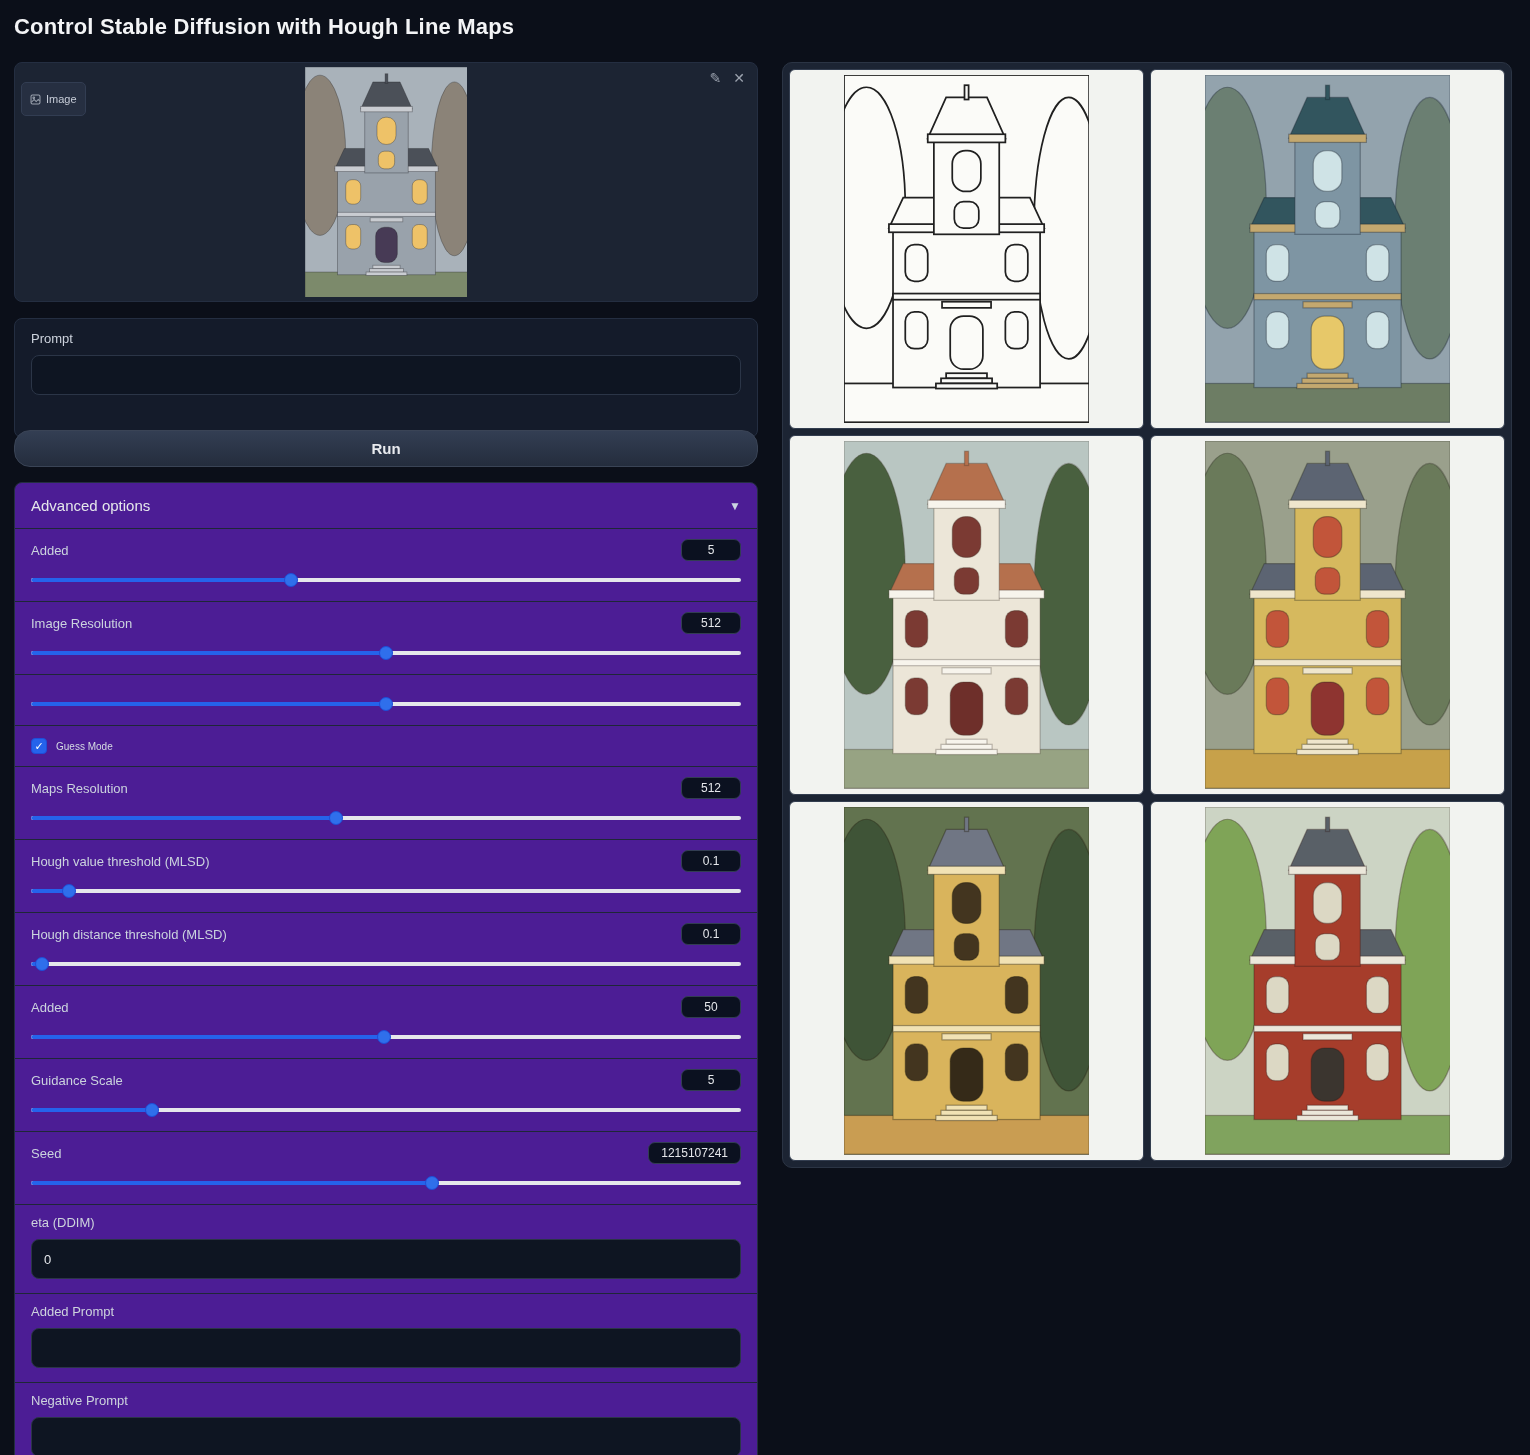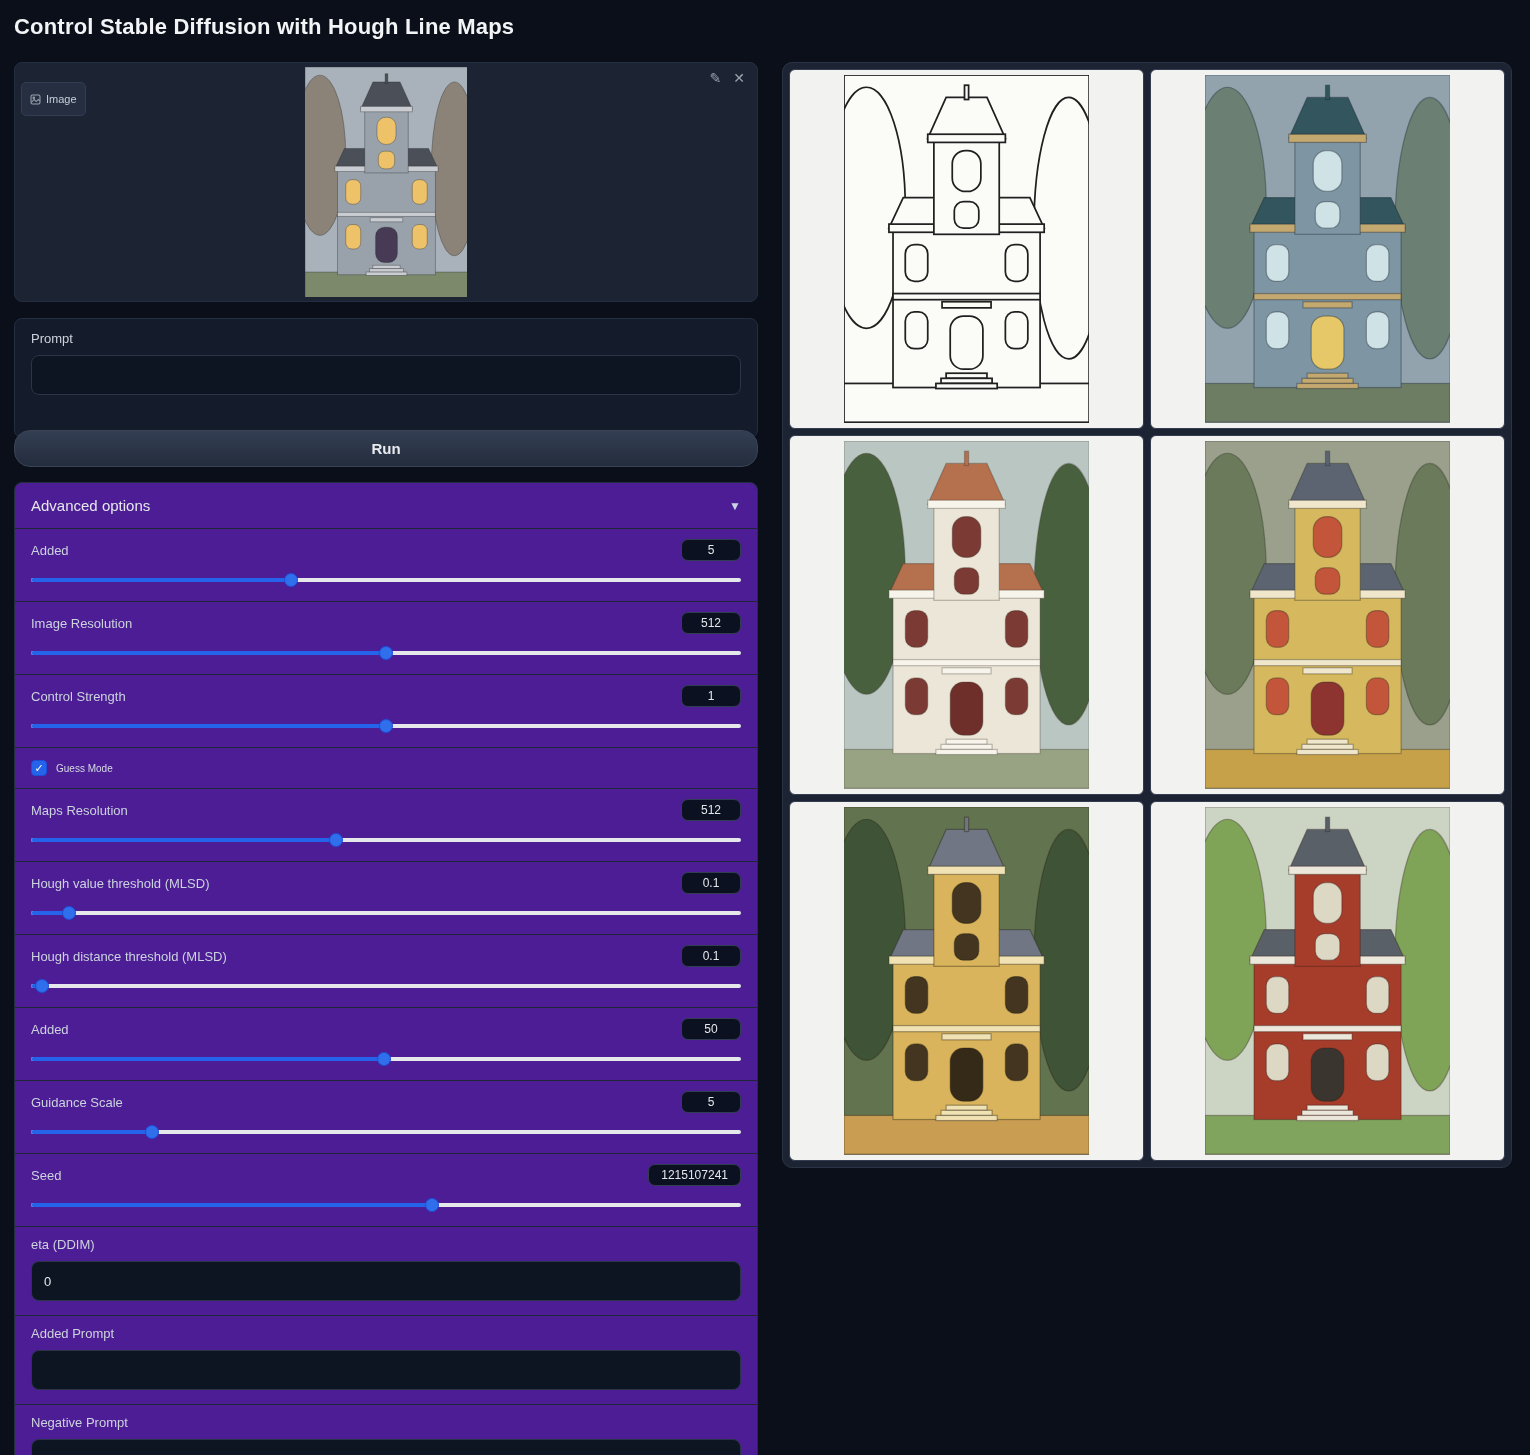--- a/index.html
+++ b/index.html
@@ -177,24 +177,20 @@
     </div>
     <div class="slider">
       <div class="track">
           <div class="fill" style="width: 50%;"></div>
         </div>
       <div class="thumb" style="left: 50%;"></div>
     </div>
   </div>
 
   <div class="row">
-    <div class="row-head">
-      <span class="lbl">Control Strength</span>
-      <span class="valbox">1</span>
-    </div>
     <div class="slider">
       <div class="track">
           <div class="fill" style="width: 50%;"></div>
         </div>
       <div class="thumb" style="left: 50%;"></div>
     </div>
   </div>
 
   <div class="check-row">
     <span class="checkbox">✓</span>

